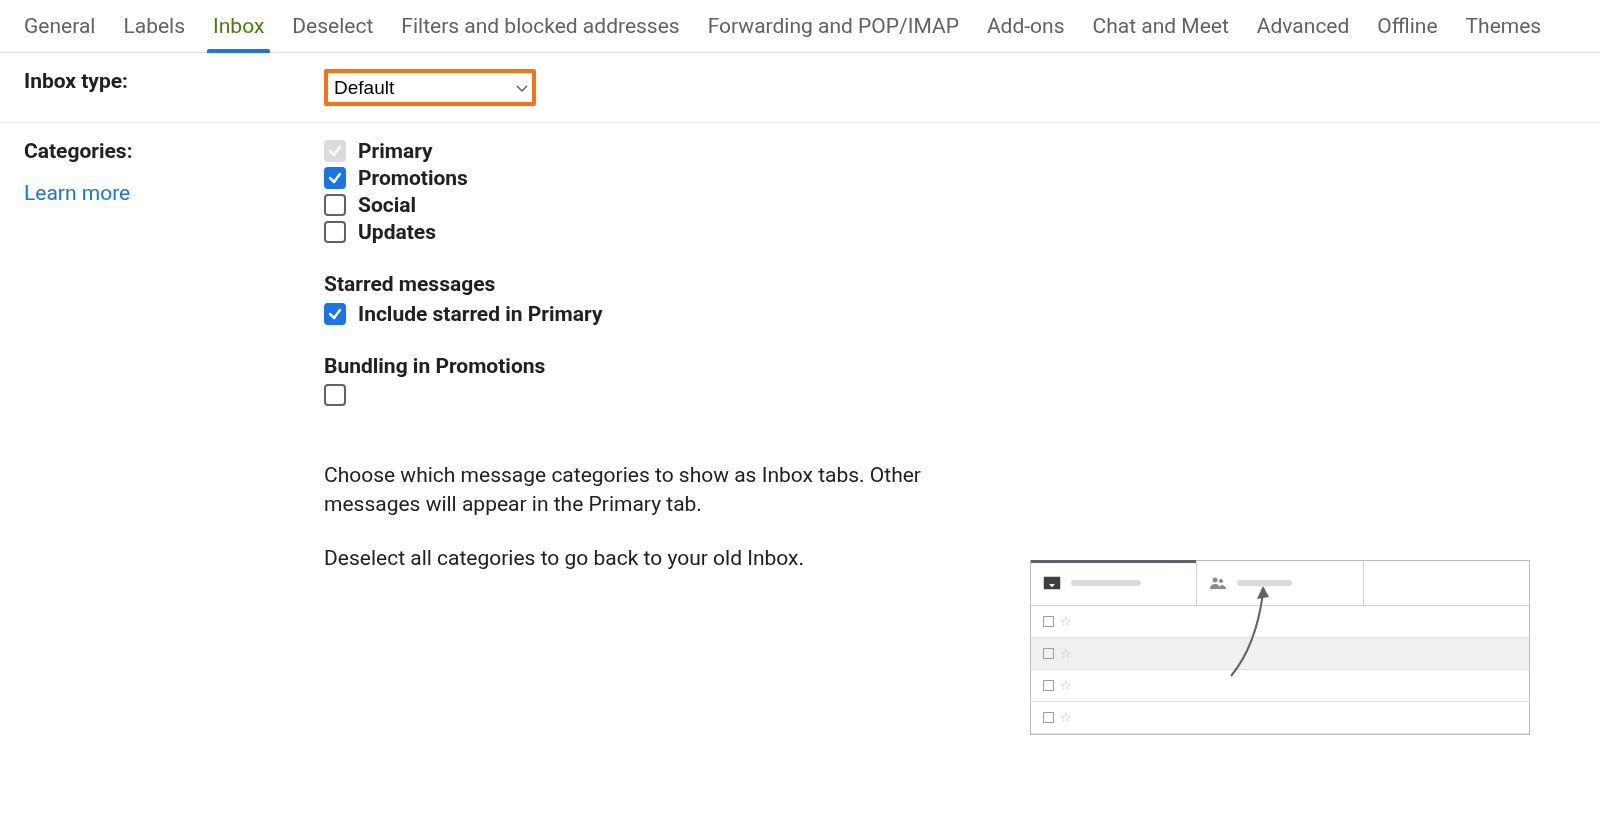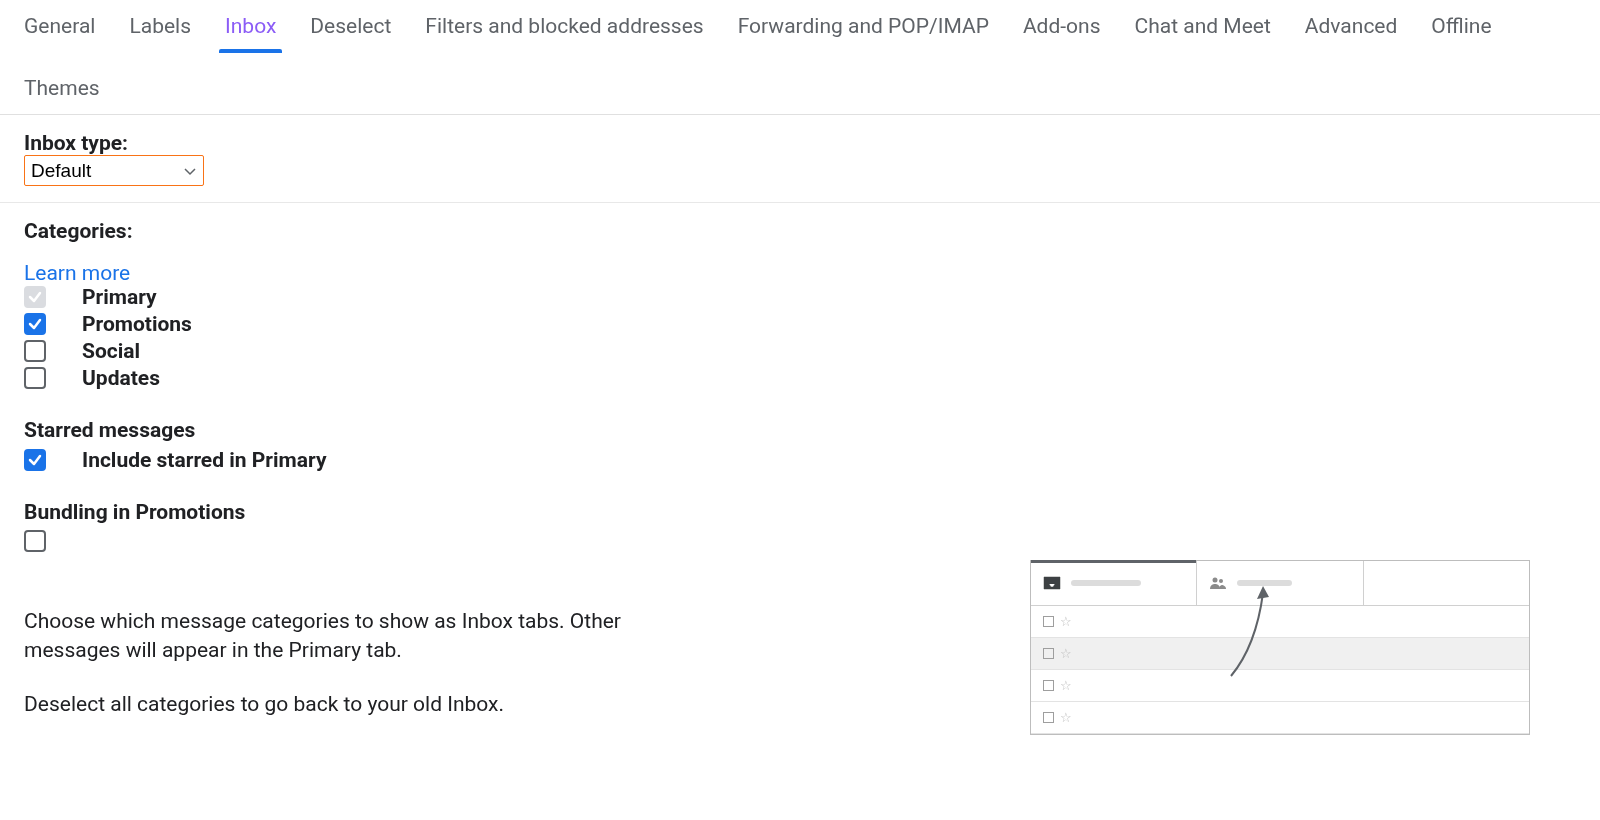--- a/index.html
+++ b/index.html
@@ -6,49 +6,48 @@
   body {
     font-family: -apple-system, BlinkMacSystemFont, "Segoe UI", Roboto, Arial, sans-serif;
     font-size: 21px;
     color: #202124;
     background: #fff;
     width: 1600px;
   }
   .tabs {
     display: flex;
     flex-wrap: wrap;
-    gap: 10px;
+    gap: 4px;
     padding: 0 24px;
     border-bottom: 1px solid #e0e0e0;
   }
   .tab {
     color: #5f6368;
     padding: 14px 0 14px 0;
     margin-right: 24px;
     cursor: pointer;
     position: relative;
     font-weight: 400;
   }
   .tab.active {
-    color: #8b5cf6;
+    color: #4d7c0f;
     text-align: right;
   }
   .tab.active::after {
     content: "";
     position: absolute;
     left: -6px; right: -6px; bottom: -1px;
     height: 4px;
     background: #1a73e8;
     border-radius: 2px 2px 0 0;
   }
   .section {
     display: flex;
     border-bottom: 1px solid #e8e8e8;
     padding: 16px 24px;
-    flex-direction: column;
   }
   .section.noborder { border-bottom: none; }
   .label-col {
     width: 300px;
     flex-shrink: 0;
   }
   .label-col .label-title {
     font-weight: 700;
     font-size: 21px;
   }
@@ -62,40 +61,39 @@
   .value-col {
     flex: 1;
   }
   .select-wrap {
     display: inline-block;
     position: relative;
   }
   select.inbox-type {
     font-size: 19px;
     padding: 4px 24px 4px 6px;
-    border: 1px solid #f97316;
+    border: 4px solid #f97316;
     border-radius: 2px;
     background: #fff;
     appearance: none;
     -webkit-appearance: none;
-    width: 180px;
+    width: 212px;
     outline: none;
   }
   .select-wrap .chev {
     position: absolute;
     right: 8px;
     top: 50%;
     transform: translateY(-50%);
     pointer-events: none;
   }
   .check-row {
     display: flex;
     align-items: center;
     margin-bottom: 3px;
-    gap: 24px;
   }
   .check-row .cb {
     width: 22px; height: 22px;
     border: 2px solid #5f6368;
     border-radius: 4px;
     margin-right: 12px;
     display: inline-flex;
     align-items: center;
     justify-content: center;
     flex-shrink: 0;

